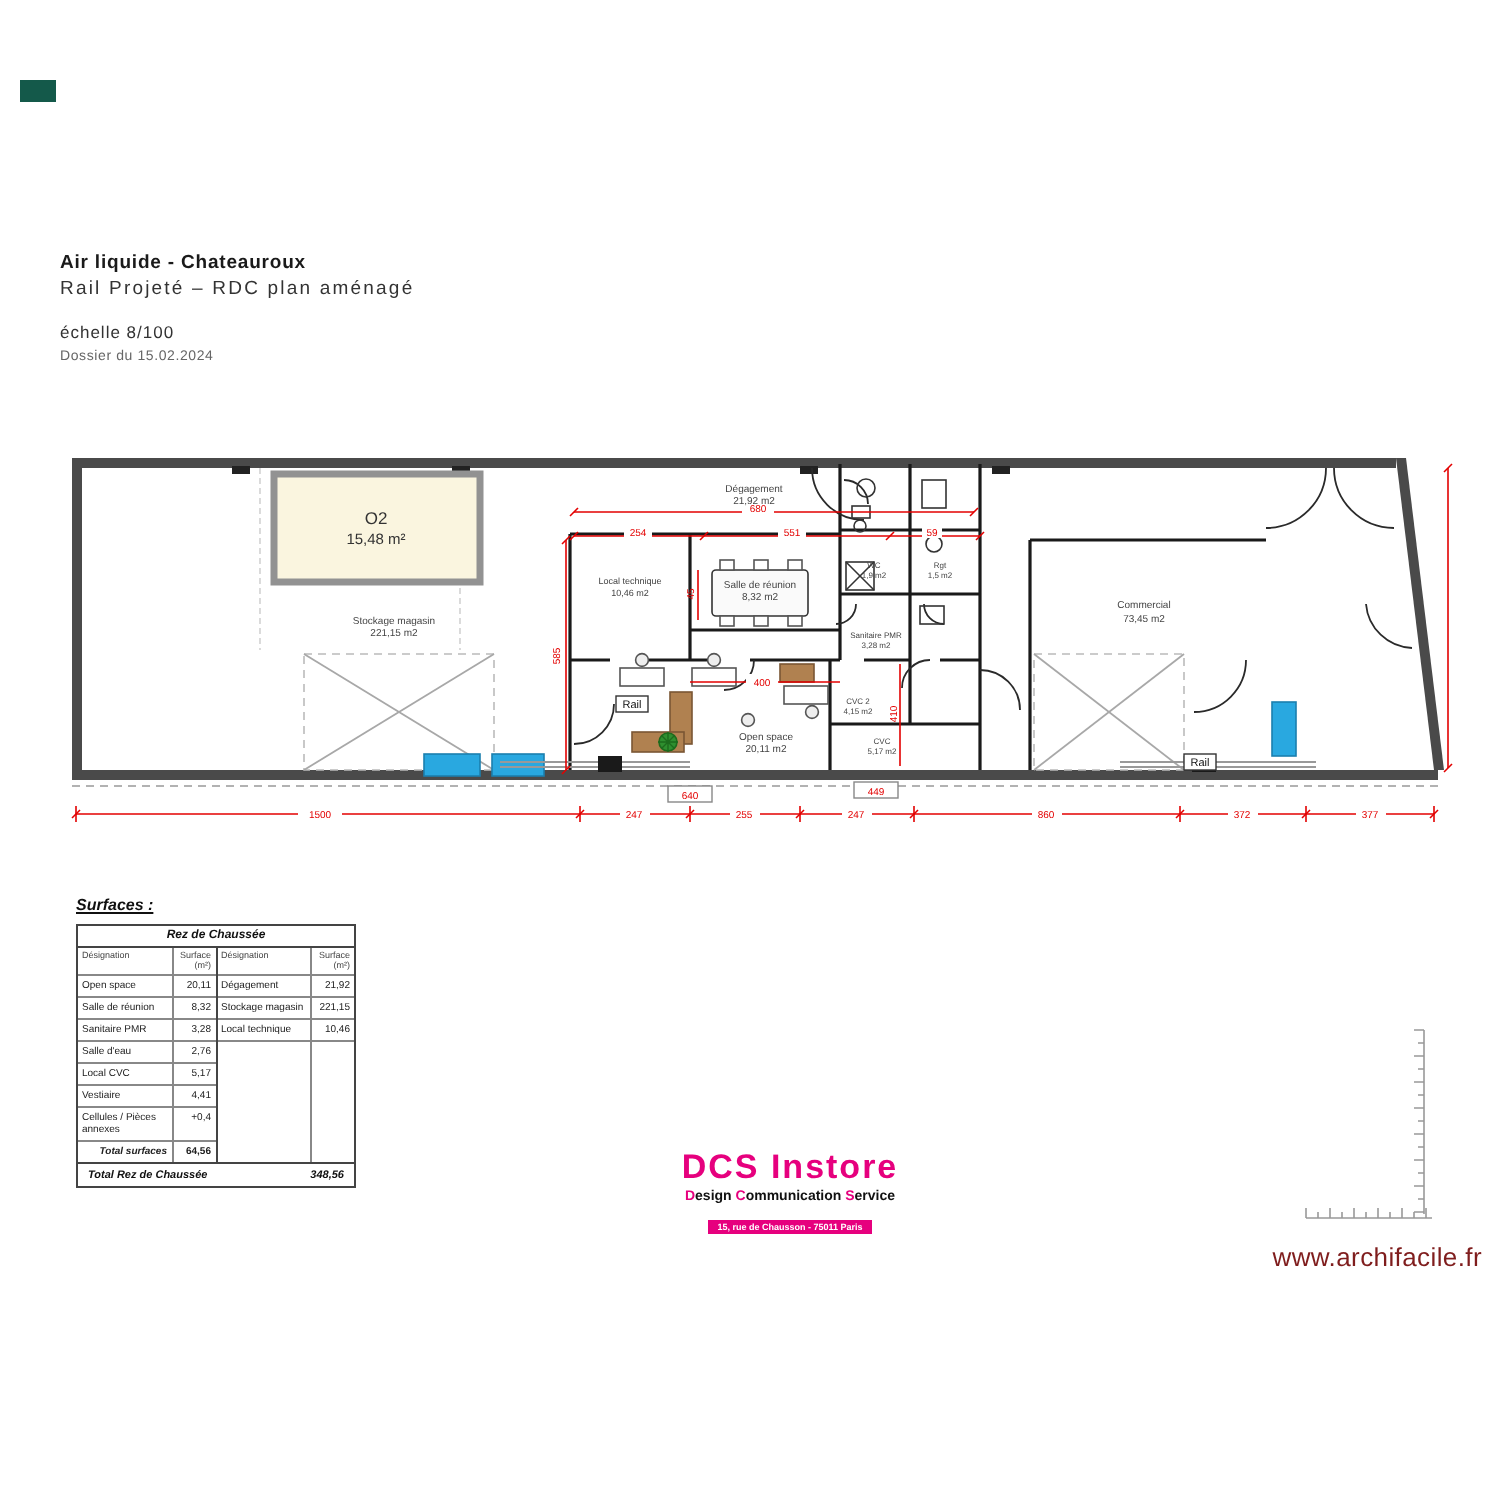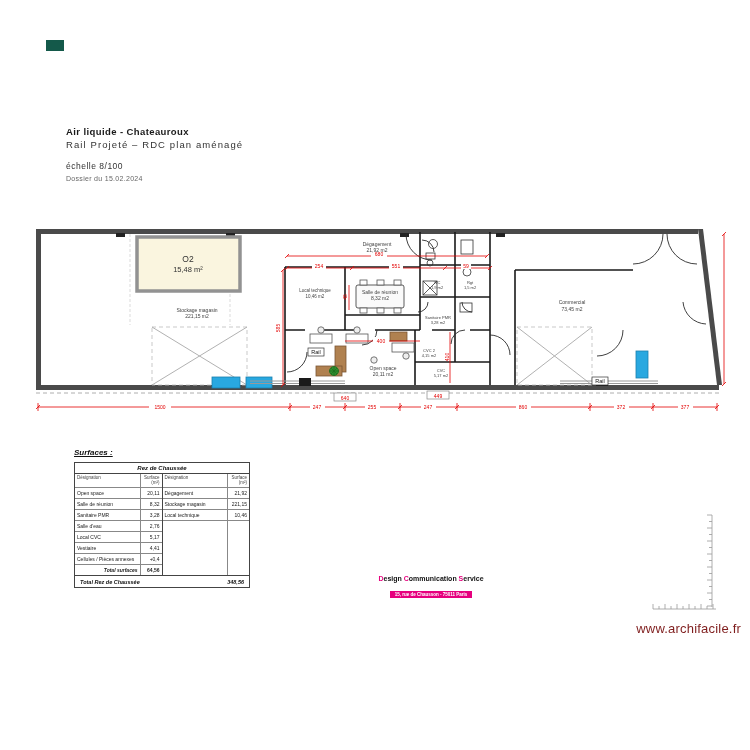--- a/index.html
+++ b/index.html
@@ -1,30 +1,30 @@
 <!DOCTYPE html>
 <html><head>
 <meta charset="utf-8">
 <style>
   html,body{margin:0;padding:0;}
   body{
     width:750px;height:750px;position:relative;background:#ffffff;
     font-family:"Liberation Sans", sans-serif;color:#222;overflow:hidden;
   }
-  .abs{position:absolute;margin-left:36px;}
+  .abs{position:absolute;}
   
   .title-block{left:30px;top:127px;line-height:1.15;}
   .tb1{font-size:9.5px;font-weight:bold;color:#1a1a1a;letter-spacing:.4px;}
   .tb2{font-size:9.5px;color:#333;letter-spacing:1.1px;margin-top:2px;}
   .tb3{font-size:8.5px;color:#333;margin-top:11px;letter-spacing:.5px;}
   .tb4{font-size:7px;color:#666;margin-top:3px;letter-spacing:.3px;}
   
   .teal-mark{left:10px;top:40px;width:18px;height:11px;background:#14594a;}
   
-  .surfaces{left:38px;top:448px;width:176px;}
+  .surfaces{left:38px;top:448px;width:140px;}
   .surf-title{font-size:8px;font-weight:bold;font-style:italic;text-decoration:underline;color:#111;margin-bottom:5px;}
   .surf-table{border:1px solid #444;background:#fff;}
   .surf-head{text-align:center;font-size:6px;font-weight:bold;font-style:italic;color:#111;padding:2px 0;border-bottom:1px solid #444;}
   .surf-grid{display:flex;align-items:stretch;}
   .scol{width:50%;display:flex;flex-direction:column;}
   .scol.right{border-left:1px solid #444;}
   .srow{display:flex;border-bottom:1px solid #888;align-items:stretch;}
   .srow:last-child{border-bottom:none;}
   .sname{flex:1;padding:2px 2px;border-right:1px solid #888;font-size:5px;color:#222;}
   .sval{width:17px;text-align:right;padding:2px 2px;font-size:5px;color:#222;}
@@ -341,17 +341,18 @@
       </div>
     </div>
     <div class="surf-footer">
       <span>Total Rez de Chaussée</span>
       <span>348,56</span>
     </div>
   </div>
 </div>
 
 <div class="abs logo">
+  <div class="logo-title">DCS Instore</div>
   <div class="logo-sub"><b>D</b><span>esign </span><b>C</b><span>ommunication </span><b>S</b><span>ervice</span></div>
   <div><span class="logo-band">15, rue de Chausson - 75011 Paris</span></div>
 </div>
 
 <div class="abs site-url">www.archifacile.fr</div>
 
 </body></html>

